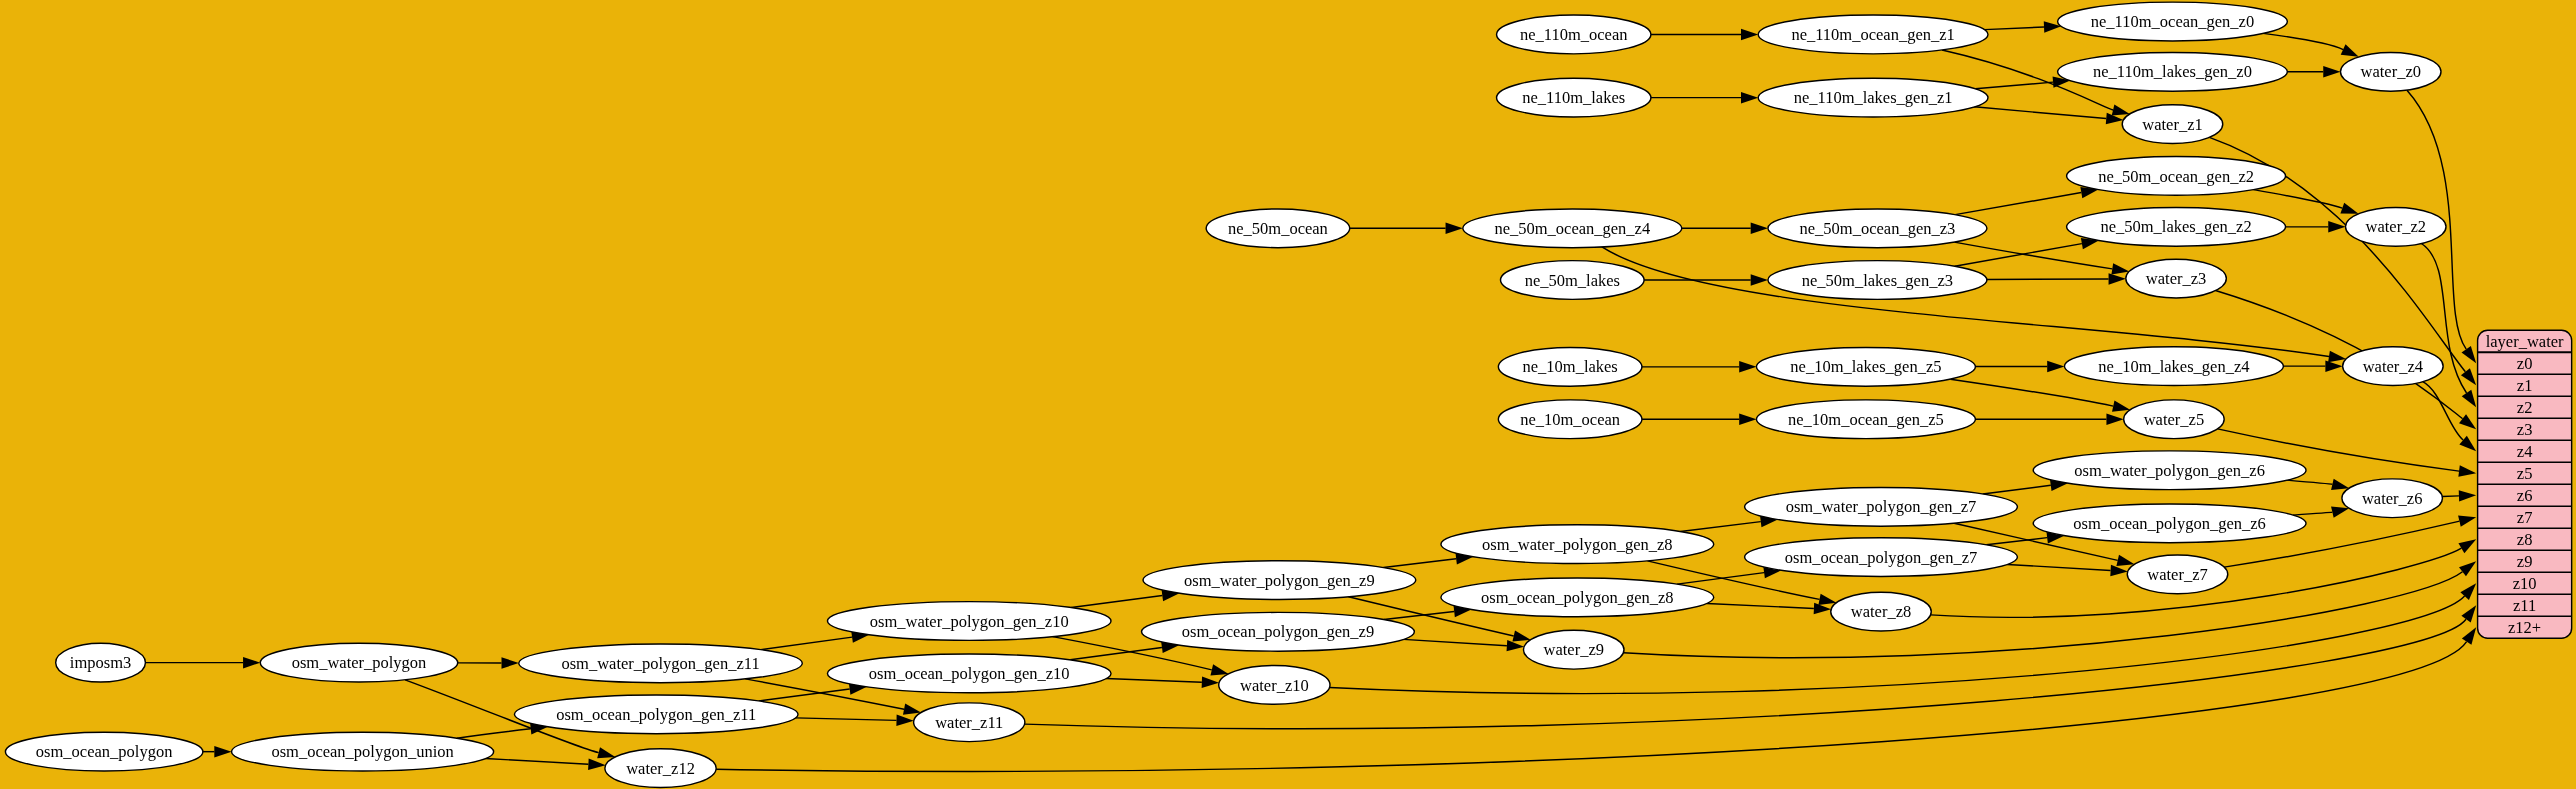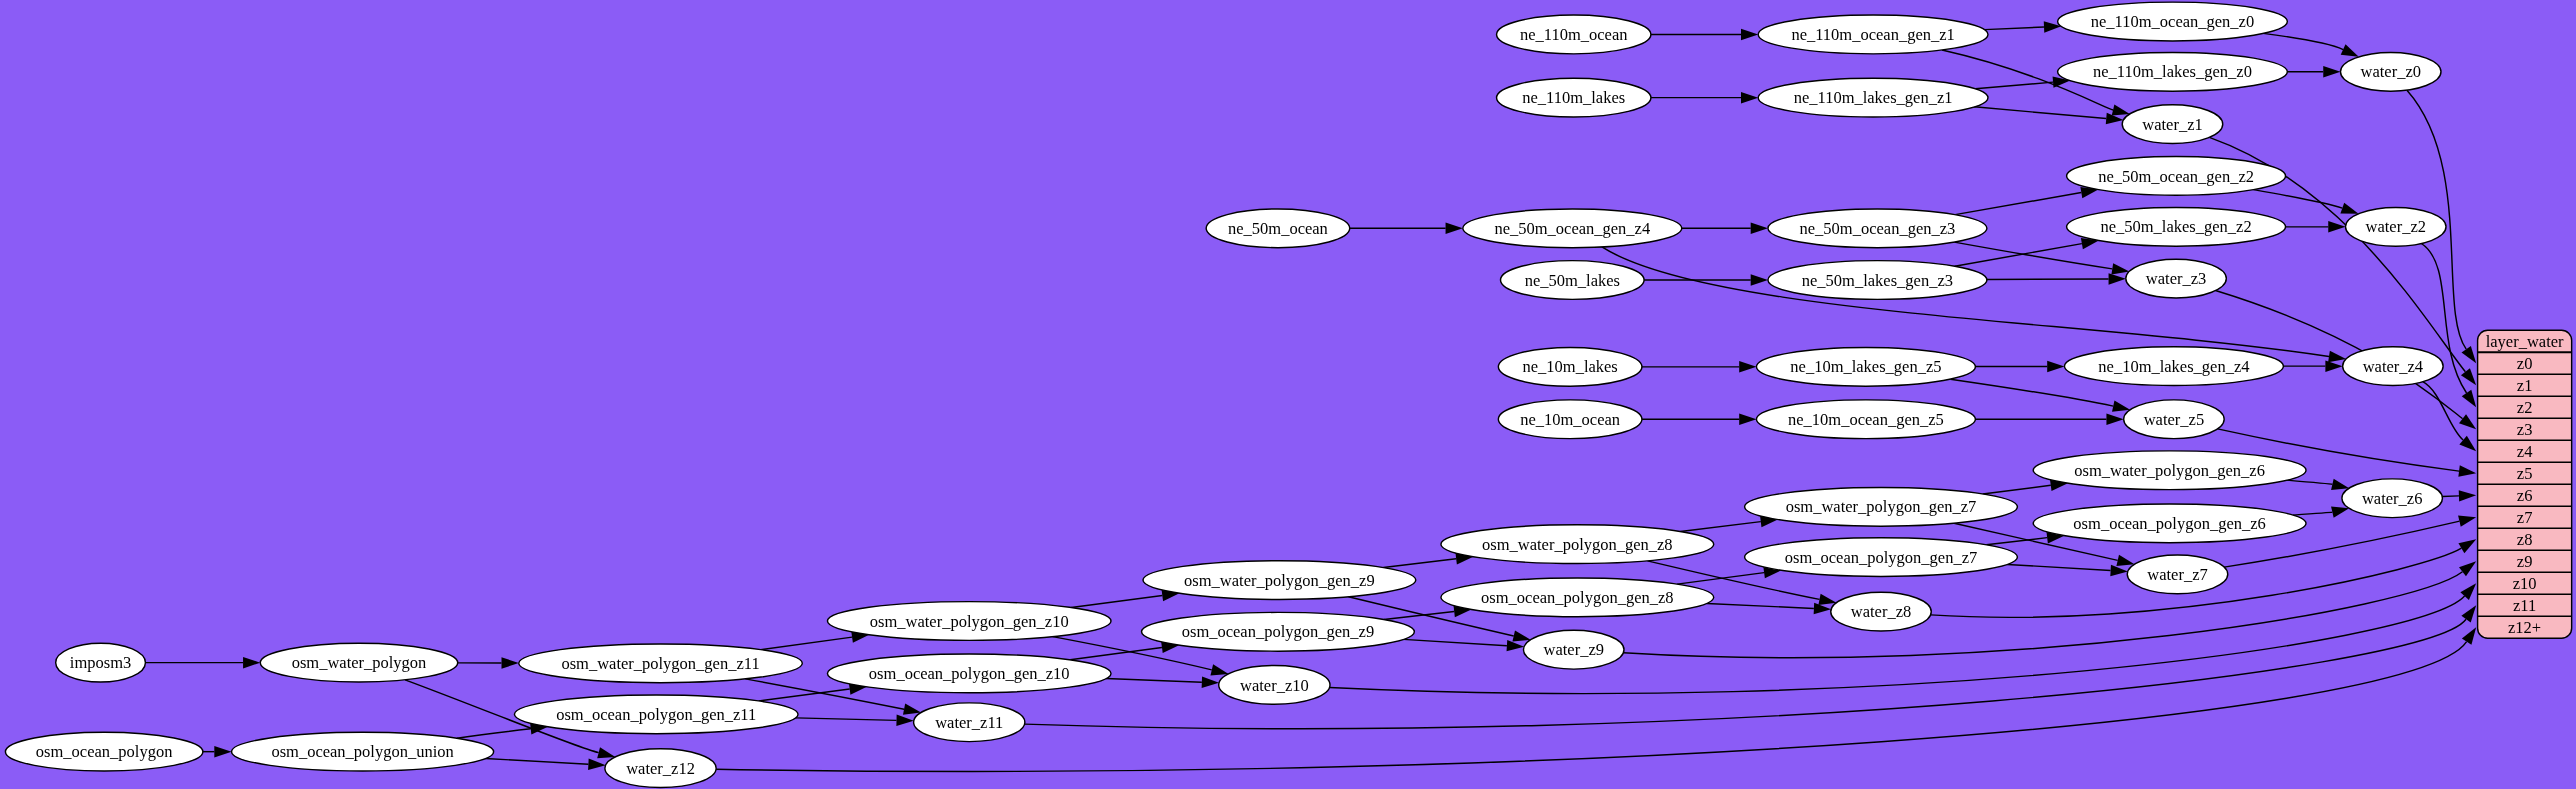--- a/index.html
+++ b/index.html
@@ -1,17 +1,17 @@
 <!DOCTYPE html>
 <html style="font-size:11.5px"><head>
 <meta charset="utf-8">
 <style>
   html,body{margin:0;padding:0;background:#ffffff;}
   body{width:2576px;height:789px;font-family:"Liberation Serif","DejaVu Serif",serif;}
-  .canvas{position:relative;width:2576px;height:789px;overflow:hidden;background:#8b5cf6;}
+  .canvas{position:relative;width:2576px;height:789px;overflow:hidden;background:#eab308;}
   svg{display:block;}
   svg text{font-family:"Liberation Serif","DejaVu Serif",serif;fill:#000000;}
 </style>
 </head>
 <body>
 
 <div class="canvas">
   <svg id="graph" width="2576" height="789" viewBox="0 0 3588 1099" xmlns="http://www.w3.org/2000/svg">
       <g>
         <g>

